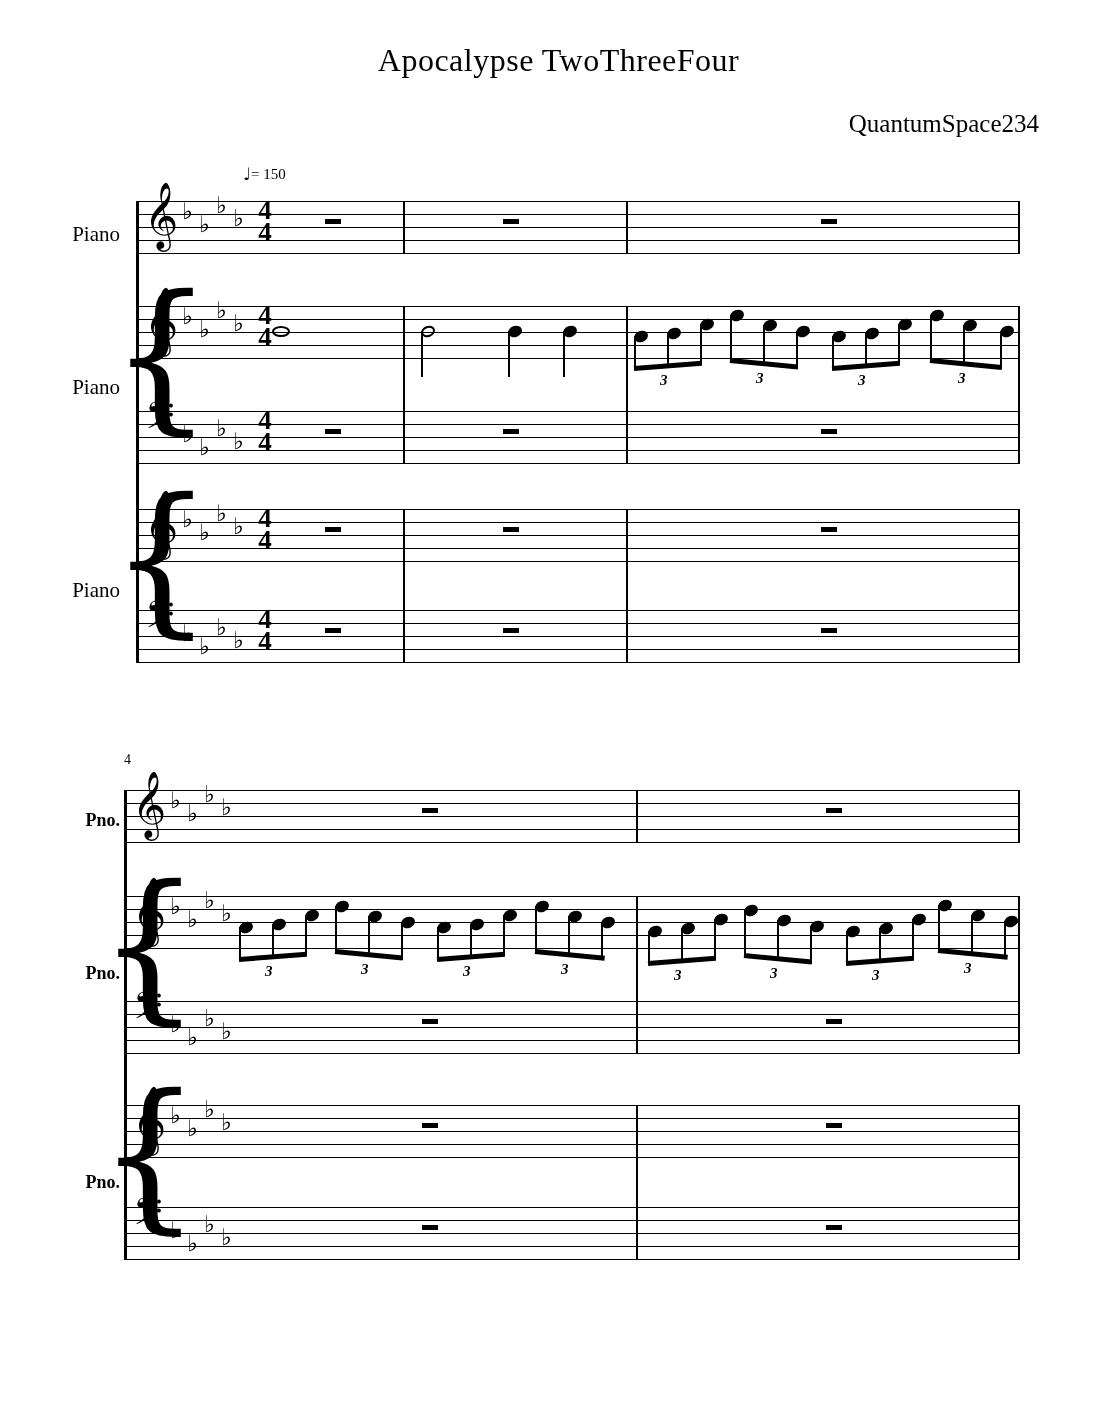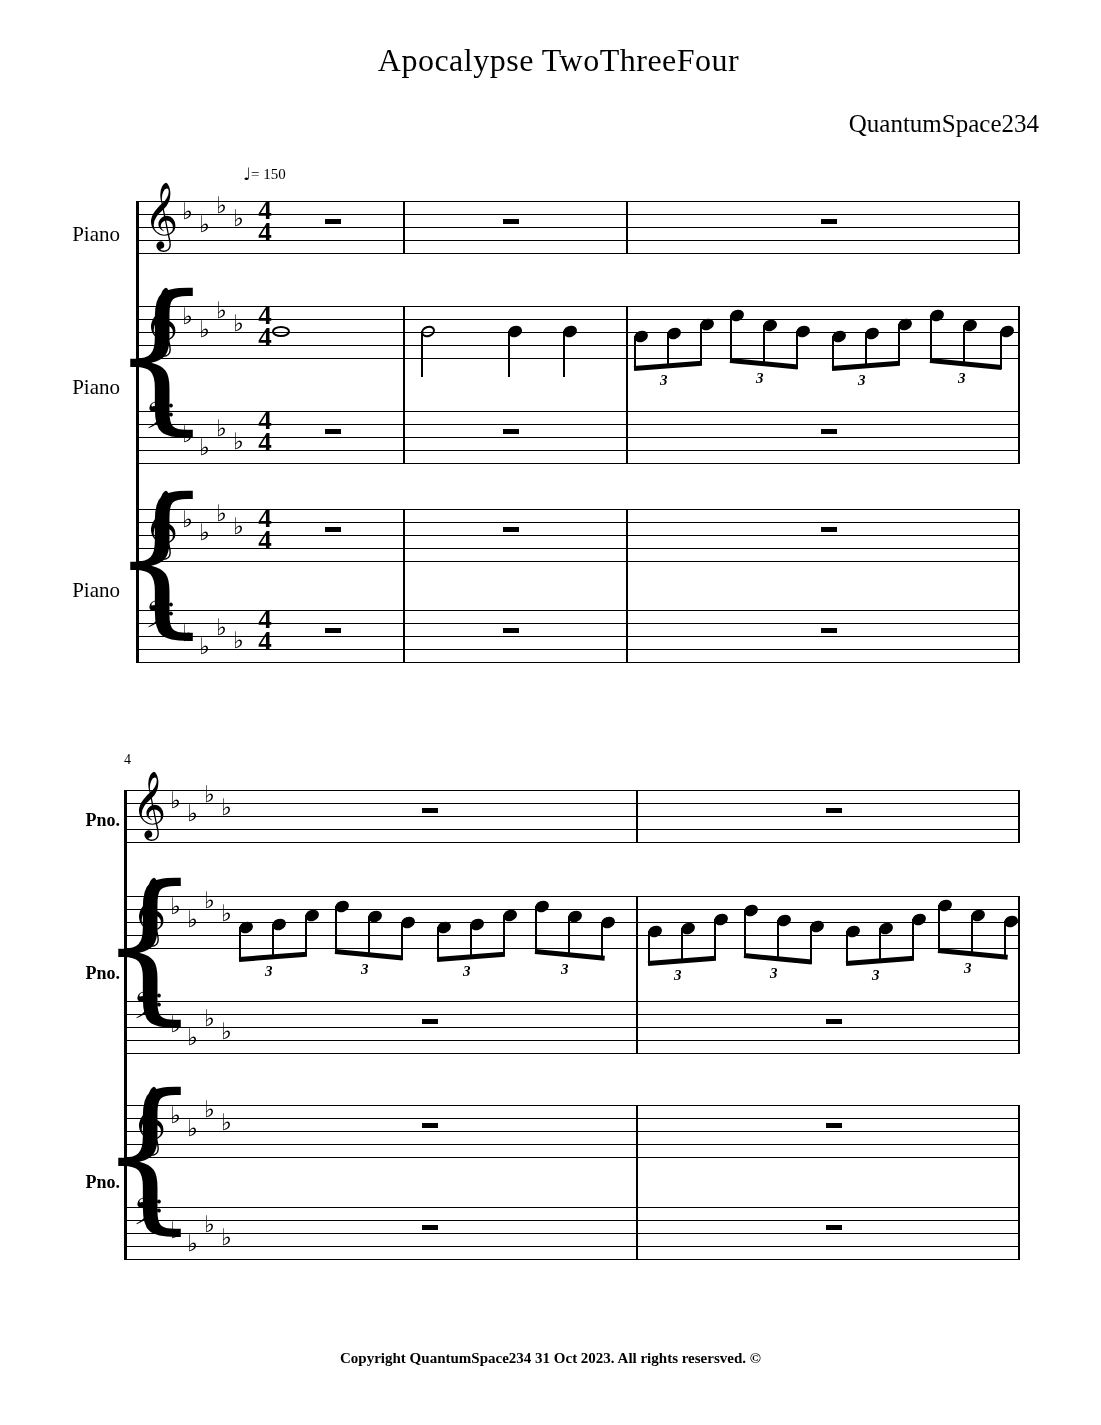--- a/index.html
+++ b/index.html
@@ -495,15 +495,14 @@
   <div class="accidental" style="left:170px; top:1219px;">♭</div>
   <div class="accidental" style="left:187px; top:1232px;">♭</div>
   <div class="accidental" style="left:204px; top:1213px;">♭</div>
   <div class="accidental" style="left:221px; top:1226px;">♭</div>
   <div class="rest" style="left:422px; top:1225px;"></div>
   <div class="rest" style="left:826px; top:1225px;"></div>
   <div class="barline" style="left:124px; top:1105px; height:155px;"></div>
   <div class="barline" style="left:636px; top:1105px; height:155px;"></div>
   <div class="barline" style="left:1018px; top:1105px; height:155px;"></div>
 
-  <div class="footer">Copyright QuantumSpace234 31 Oct 2023. All rights resersved. ©</div>
 
 </div>
 
 </body></html>

